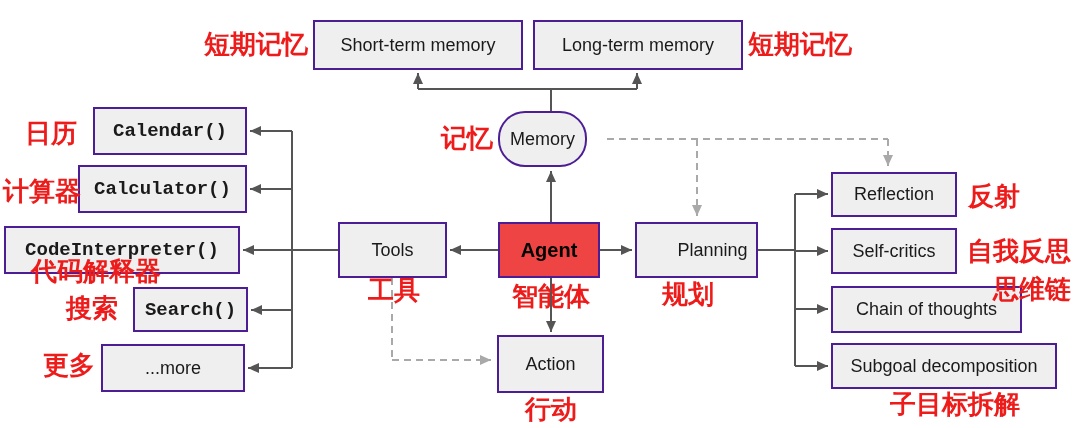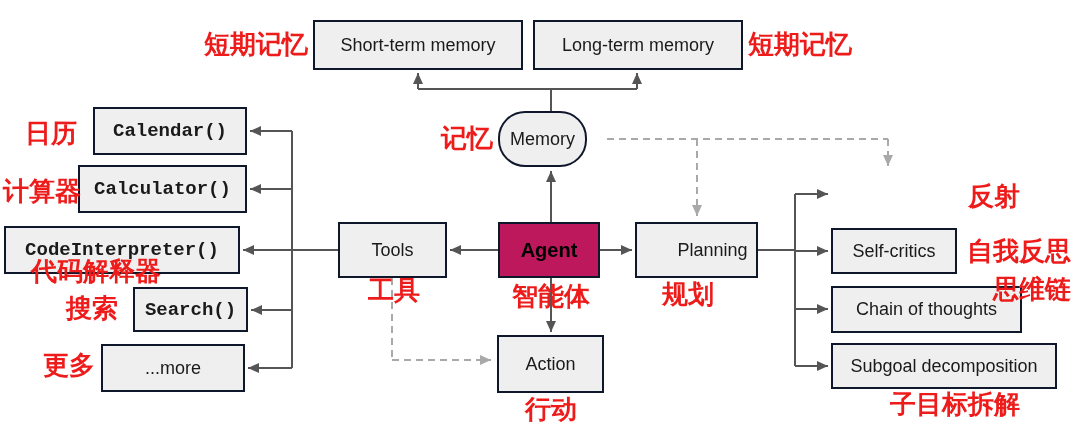--- a/index.html
+++ b/index.html
@@ -3,26 +3,26 @@
 <meta charset="utf-8">
 <style>
   html,body{margin:0;padding:0;background:#ffffff;}
   #canvas{
     position:relative;width:1080px;height:428px;background:#ffffff;
     font-family:"Liberation Sans",sans-serif;overflow:hidden;
   }
   #wires{position:absolute;left:0;top:0;width:1080px;height:428px;}
   .box{
     position:absolute;box-sizing:border-box;
-    background:#efefef;border:2px solid #0f172a;
+    background:#efefef;border:2px solid #4c1d95;
     display:flex;align-items:center;justify-content:center;
     font-size:18px;color:#1a1a1a;white-space:nowrap;
   }
   .mono{font-family:"Liberation Mono","DejaVu Sans Mono",monospace;font-weight:bold;font-size:19px;}
-  .agent-box{background:#be185d;font-weight:bold;font-size:20px;color:#000;}
+  .agent-box{background:#ef4444;font-weight:bold;font-size:20px;color:#000;}
   .cn{
     position:absolute;color:#ee1b1b;font-weight:bold;font-size:26px;line-height:1;
     white-space:nowrap;font-family:"Liberation Sans",sans-serif;
   }
 </style>
 </head>
 <body>
 
 <div id="canvas">
 
@@ -83,20 +83,21 @@
   <div class="box" style="left:635px;top:222px;width:123px;height:56px;padding-left:32px;">Planning</div>
 
   <div class="box" style="left:497px;top:335px;width:107px;height:58px;">Action</div>
 
   <div class="box mono" style="left:93px;top:107px;width:154px;height:48px;">Calendar()</div>
   <div class="box mono" style="left:78px;top:165px;width:169px;height:48px;">Calculator()</div>
   <div class="box mono" style="left:4px;top:226px;width:236px;height:48px;">CodeInterpreter()</div>
   <div class="box mono" style="left:133px;top:287px;width:115px;height:45px;">Search()</div>
   <div class="box" style="left:101px;top:344px;width:144px;height:48px;">...more</div>
 
+  <div class="box" style="left:831px;top:172px;width:126px;height:45px;">Reflection</div>
   <div class="box" style="left:831px;top:228px;width:126px;height:46px;">Self-critics</div>
   <div class="box" style="left:831px;top:286px;width:191px;height:47px;">Chain of thoughts</div>
   <div class="box" style="left:831px;top:343px;width:226px;height:46px;">Subgoal decomposition</div>
 
   <div class="cn" style="left:204px;top:31px;">短期记忆</div>
   <div class="cn" style="left:748px;top:31px;">短期记忆</div>
   <div class="cn" style="left:441px;top:125px;">记忆</div>
   <div class="cn" style="left:512px;top:283px;">智能体</div>
   <div class="cn" style="left:368px;top:277px;">工具</div>
   <div class="cn" style="left:662px;top:281px;">规划</div>

